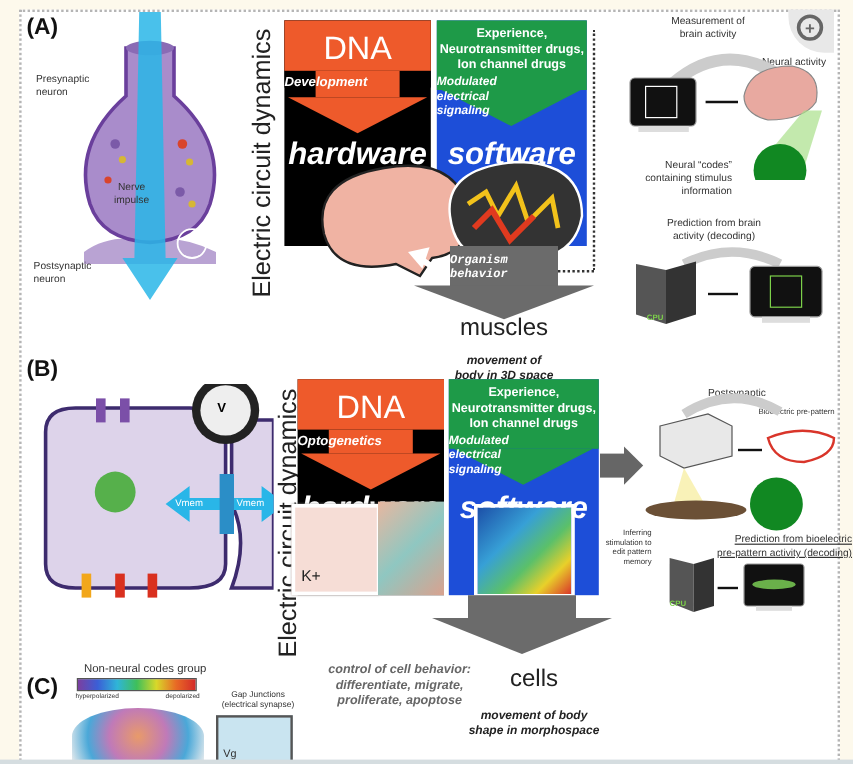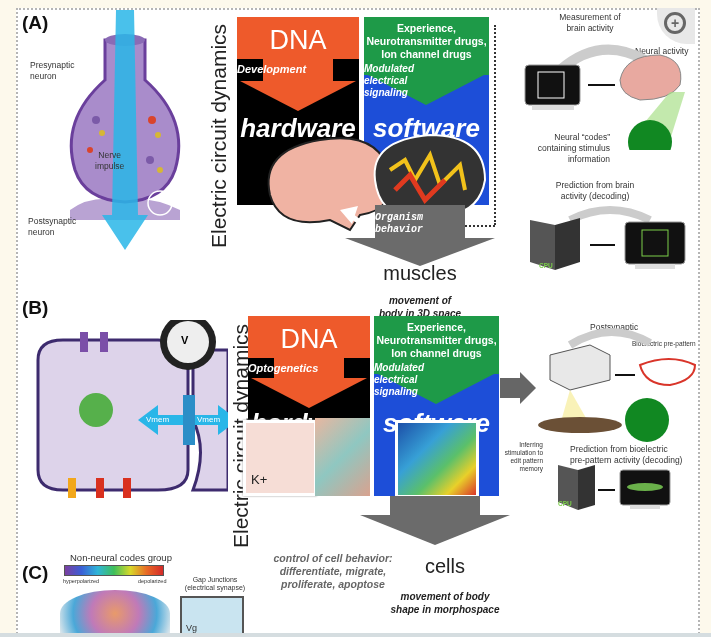--- a/index.html
+++ b/index.html
@@ -212,21 +212,21 @@
 <div class="tiny" style="left:632px;top:340px;">Bioelectric pre-pattern</div>
 <svg class="abs" style="left:530px;top:325px;" width="170" height="140">
   <path d="M40 20 Q80 -5 120 18" stroke="#ccc" stroke-width="8" fill="none"></path>
   <polygon points="20,30 60,20 80,30 80,55 40,65 20,55" fill="#e8e8e8" stroke="#555"></polygon>
   <polygon points="40,65 30,100 60,100" fill="#f7ec9a" opacity="0.7"></polygon>
   <ellipse cx="50" cy="100" rx="42" ry="8" fill="#6b5036"></ellipse>
   <line x1="85" y1="50" x2="105" y2="50" stroke="#111" stroke-width="2"></line>
   <path d="M110 40 Q140 28 165 40 Q165 55 140 60 Q115 60 110 40Z" fill="none" stroke="#d9352a" stroke-width="2"></path>
   <circle cx="117" cy="95" r="22" fill="#182"></circle>
 </svg>
-<div class="small" style="left:570px;top:444px;text-align:left;width:140px;">
+<div class="small" style="left:570px;top:444px;text-align:right;width:140px;text-decoration:underline;">
   <div>Prediction from bioelectric</div>
   <div>pre-pattern activity (decoding)</div>
 </div>
 <div class="tiny" style="left:503px;top:441px;text-align:right;width:40px;">
   <div>Inferring</div>
   <div>stimulation to</div>
   <div>edit pattern</div>
   <div>memory</div>
 </div>
 <svg class="abs" style="left:550px;top:460px;" width="140" height="60">

